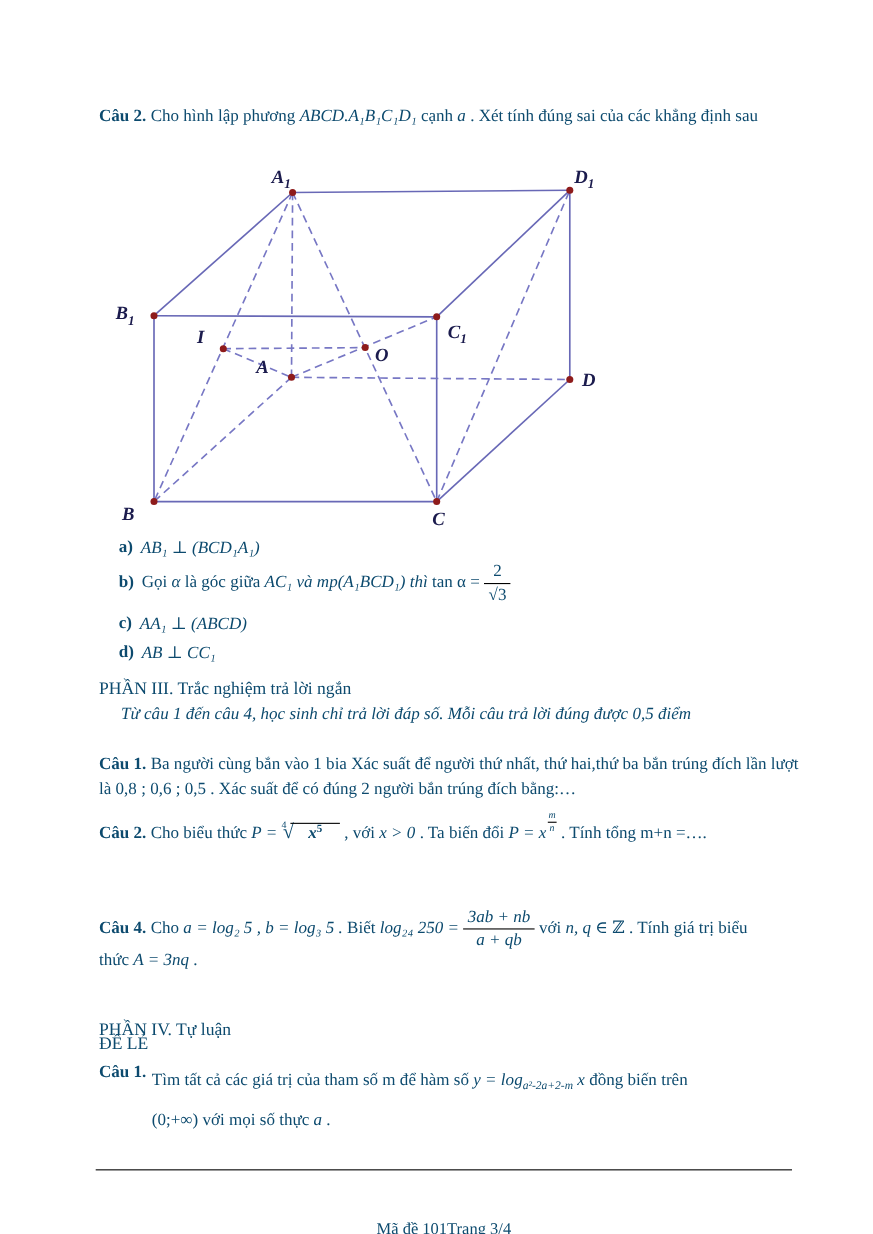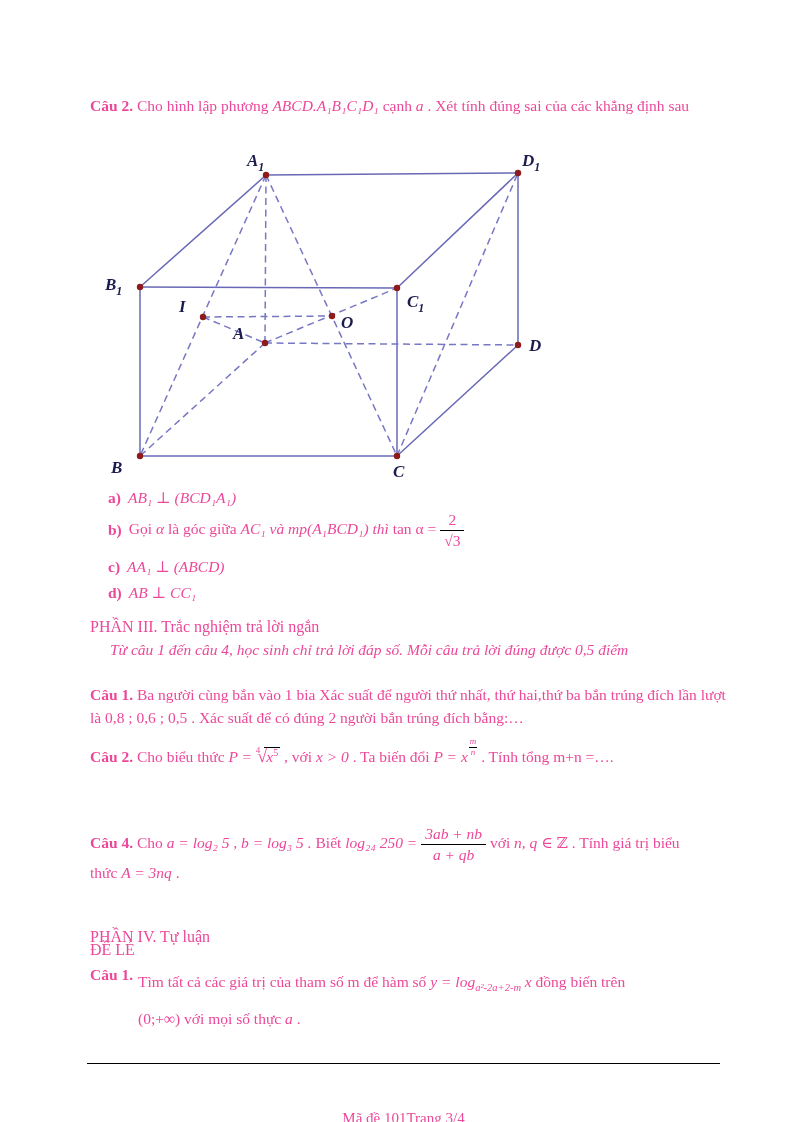--- a/index.html
+++ b/index.html
@@ -1,36 +1,36 @@
 <!DOCTYPE html>
 <html><head>
 <meta charset="utf-8">
 <style>
   html,body{margin:0;padding:0;background:#e8e8e8;}
   .page{position:relative;width:794px;height:1122px;background:#ffffff;margin:0 auto;
-        font-family:"Liberation Serif","DejaVu Serif",serif;font-size:15.5px;color:#ec4899;
+        font-family:"Liberation Serif","DejaVu Serif",serif;font-size:15.5px;color:#0c4a6e;
         overflow:hidden;}
   .abs{position:absolute;}
   .para{line-height:26px;width:648px;}
   .mi{font-style:italic;}
   .it{font-style:italic;}
   .head{font-weight:normal;font-size:16px;}
   .stmt{position:absolute;left:108px;display:flex;align-items:center;gap:7px;}
   .stbody{display:inline;}
   .frac{display:inline-block;vertical-align:middle;text-align:center;line-height:1.15;}
   .frac .num{display:block;border-bottom:1.2px solid #000;padding:0 4px 1px;}
   .frac .den{display:block;padding:1px 4px 0;}
   .supfrac{display:inline-block;vertical-align:7px;font-size:9px;line-height:1.1;
            text-align:center;font-style:italic;margin-left:1px;}
   .supfrac .sn{display:block;border-bottom:0.8px solid #000;padding:0 1px;}
   .supfrac .sd{display:block;}
   .rad{white-space:nowrap;}
   .radidx{font-size:9px;vertical-align:9px;margin-right:-3px;}
   .radsign{font-size:18px;}
-  .radbody{border-top:1px solid #000;margin-left:-3px;padding:0 2px;}
+  .radbody{border-top:1px solid #000;margin-left:-3px;padding:0 16px;font-weight:bold;}
   .msup{font-size:10px;vertical-align:6px;}
   .msub{font-size:10.5px;vertical-align:-4px;font-style:italic;}
   .bb{font-family:"DejaVu Serif","DejaVu Sans",serif;}
   .q1b-body{line-height:31px;width:590px;}
   .footer-rule{position:absolute;left:87px;top:1063px;width:633px;border-top:1.4px solid #000;}
   .footer-row{position:absolute;left:87px;top:1066px;width:633px;display:flex;
               justify-content:center;font-size:15px;margin-top:44px;}
   svg .edge{stroke:#6868b6;stroke-width:1.5;fill:none;}
   svg .hid{stroke:#7777c4;stroke-width:1.5;fill:none;stroke-dasharray:7 4.5;}
   svg .vdot{fill:#8e1b1b;}

